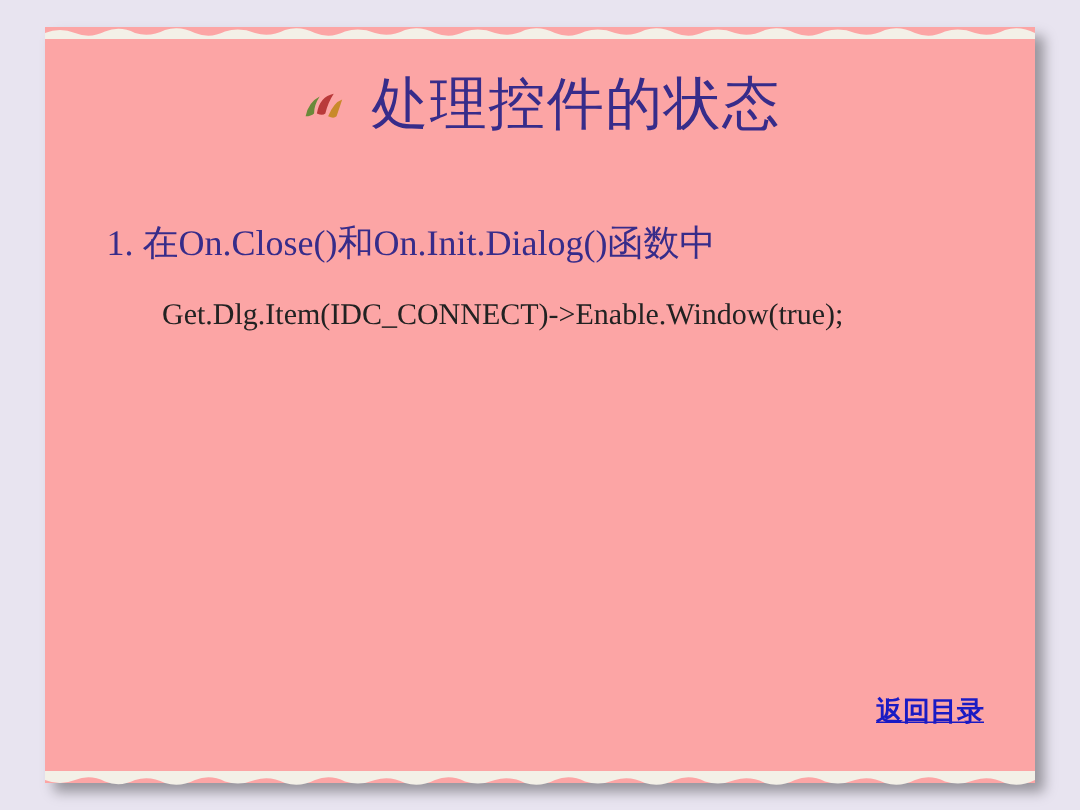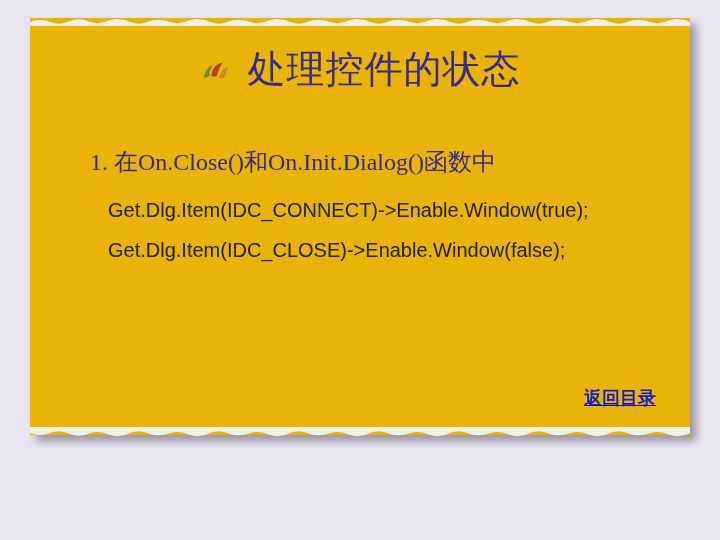--- a/index.html
+++ b/index.html
@@ -15,22 +15,22 @@
     height: 540px;
     background: #e8e4f0;
     position: relative;
     box-sizing: border-box;
   }
   .paper {
     position: absolute;
     left: 30px;
     top: 18px;
     width: 660px;
-    height: 417px;
-    background: #eab308;
+    height: 504px;
+    background: #fca5a5;
     box-shadow: 6px 6px 8px rgba(0,0,0,0.35);
   }
   .deckle-top, .deckle-bottom {
     position: absolute;
     left: 0;
     width: 100%;
     height: 10px;
     overflow: hidden;
   }
   .deckle-top { top: -2px; }
@@ -59,43 +59,43 @@
   }
   .title-text {
     font-size: 38px;
     color: #372c8a;
     letter-spacing: 1px;
     font-family: "KaiTi", "楷体", "SimSun", serif;
   }
   .section-heading {
     position: absolute;
     top: 128px;
-    left: 60px;
+    left: 41px;
     font-size: 24px;
     color: #372c8a;
     font-family: "KaiTi", "楷体", "SimSun", serif;
   }
   .code-list {
     position: absolute;
     top: 172px;
     left: 78px;
     width: 570px;
     color: #222;
     font-size: 20px;
     line-height: 2.0;
-    font-family: Liberation Sans, sans-serif;
+    font-family: Liberation Serif, serif;
     white-space: nowrap;
   }
   .code-list div {
     white-space: nowrap;
   }
   .return-link {
     position: absolute;
     right: 34px;
-    bottom: 25px;
+    bottom: 36px;
     color: #1a1ac4;
     font-size: 18px;
     font-weight: bold;
     text-decoration: underline;
     font-family: "SimSun", "宋体", serif;
     cursor: pointer;
   }
 </style>
 </head>
 <body>
@@ -125,19 +125,18 @@
           </svg>
         </span>
         <span class="title-text">处理控件的状态</span>
       </div>
     </div>
 
     <div class="section-heading">1. 在On.Close()和On.Init.Dialog()函数中</div>
 
     <div class="code-list">
       <div>Get.Dlg.Item(IDC_CONNECT)-&gt;Enable.Window(true);</div>
-      <div>Get.Dlg.Item(IDC_CLOSE)-&gt;Enable.Window(false);</div>
     </div>
 
     <a class="return-link">返回目录</a>
 
   </div>
 </div>
 
 </body></html>

